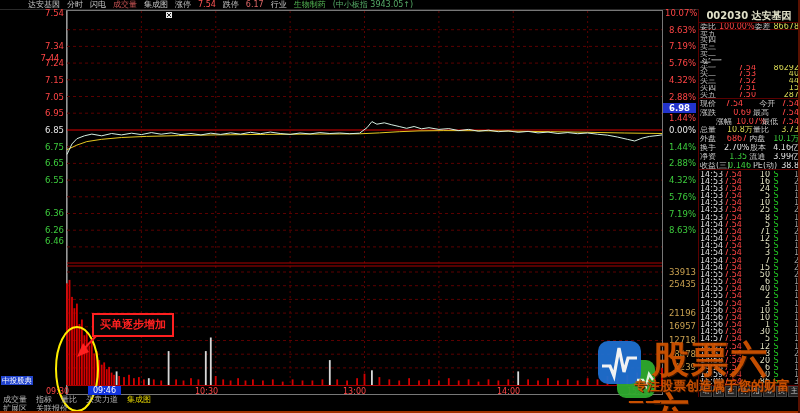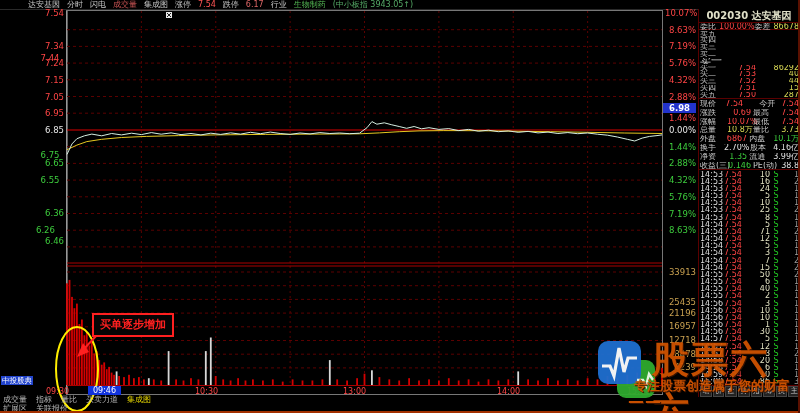--- a/index.html
+++ b/index.html
@@ -271,21 +271,21 @@
           <span style="width: 26px; padding-left: 16px; color: rgb(200, 200, 200);">今开</span>
           <span style="flex: 1 1 0%; text-align: right; color: rgb(255, 69, 69);">7.54</span>
         </div>
         <div class="p-row" style="top: 99.8px; height: 8.8px; font-size: 8px; line-height: 8.8px;">
           <span style="width: 27px; color: rgb(200, 200, 200);">涨跌</span>
           <span style="width: 24px; text-align: right; color: rgb(255, 69, 69);">0.69</span>
           <span style="width: 26px; padding-left: 2px; color: rgb(200, 200, 200);">最高</span>
           <span style="flex: 1 1 0%; text-align: right; color: rgb(255, 69, 69);">7.54</span>
         </div>
         <div class="p-row" style="top: 108.6px; height: 8.8px; font-size: 8px; line-height: 8.8px;">
-          <span style="width: 27px; color: rgb(200, 200, 200);">涨幅</span>
+          <span style="width: 27px; color: rgb(200, 200, 200); padding-left: 16px;">涨幅</span>
           <span style="width: 24px; text-align: right; color: rgb(255, 69, 69);">10.07%</span>
           <span style="width: 26px; padding-left: 2px; color: rgb(200, 200, 200);">最低</span>
           <span style="flex: 1 1 0%; text-align: right; color: rgb(255, 69, 69);">7.54</span>
         </div>
         <div class="p-row" style="top: 117.4px; height: 8.8px; font-size: 8px; line-height: 8.8px;">
           <span style="width: 27px; color: rgb(200, 200, 200);">总量</span>
           <span style="width: 24px; text-align: right; color: rgb(216, 216, 85);">10.8万</span>
           <span style="width: 26px; padding-left: 2px; color: rgb(200, 200, 200);">量比</span>
           <span style="flex: 1 1 0%; text-align: right; color: rgb(216, 216, 85);">3.73</span>
         </div>
@@ -567,43 +567,43 @@
   <div id="bottom-border"></div>
   <div id="right-border"></div>
 <div class="ax" style="left: 36px; top: 9px; width: 28px; text-align: right; color: rgb(255, 69, 69);">7.54</div>
     <div class="ax" style="left: 36px; top: 25.7px; width: 28px; text-align: center; color: rgb(255, 69, 69); margin-top: 28px;">7.44</div>
     <div class="ax" style="left: 36px; top: 42.4px; width: 28px; text-align: right; color: rgb(255, 69, 69);">7.34</div>
     <div class="ax" style="left: 36px; top: 59.1px; width: 28px; text-align: right; color: rgb(255, 69, 69);">7.24</div>
     <div class="ax" style="left: 36px; top: 75.8px; width: 28px; text-align: right; color: rgb(255, 69, 69);">7.15</div>
     <div class="ax" style="left: 36px; top: 92.5px; width: 28px; text-align: right; color: rgb(255, 69, 69);">7.05</div>
     <div class="ax" style="left: 36px; top: 109.2px; width: 28px; text-align: right; color: rgb(255, 69, 69);">6.95</div>
     <div class="ax" style="left: 36px; top: 125.9px; width: 28px; text-align: right; color: rgb(232, 232, 232);">6.85</div>
-    <div class="ax" style="left: 36px; top: 142.6px; width: 28px; text-align: center; color: rgb(61, 204, 61); margin-top: 8px;">6.75</div>
+    <div class="ax" style="left: 36px; top: 142.6px; width: 28px; text-align: right; color: rgb(61, 204, 61);">6.75</div>
     <div class="ax" style="left: 36px; top: 159.3px; width: 28px; text-align: right; color: rgb(61, 204, 61);">6.65</div>
-    <div class="ax" style="left: 36px; top: 176px; width: 28px; text-align: center; color: rgb(61, 204, 61);">6.55</div>
+    <div class="ax" style="left: 36px; top: 176px; width: 28px; text-align: right; color: rgb(61, 204, 61);">6.55</div>
     <div class="ax" style="left: 36px; top: 192.7px; width: 28px; text-align: right; color: rgb(61, 204, 61); margin-top: 44px;">6.46</div>
     <div class="ax" style="left: 36px; top: 209.4px; width: 28px; text-align: right; color: rgb(61, 204, 61);">6.36</div>
-    <div class="ax" style="left: 36px; top: 226.1px; width: 28px; color: rgb(61, 204, 61);">6.26</div>
+    <div class="ax" style="left: 36px; top: 226.1px; width: 28px; text-align: right; color: rgb(61, 204, 61);">6.26</div>
     <div class="ax" style="left: 665px; top: 9px; width: 31px; text-align: right; color: rgb(255, 69, 69);">10.07%</div>
     <div class="ax" style="left: 665px; top: 25.7px; width: 31px; text-align: right; color: rgb(255, 69, 69);">8.63%</div>
     <div class="ax" style="left: 665px; top: 42.4px; width: 31px; text-align: right; color: rgb(255, 69, 69);">7.19%</div>
     <div class="ax" style="left: 665px; top: 59.1px; width: 31px; text-align: right; color: rgb(255, 69, 69);">5.76%</div>
     <div class="ax" style="left: 665px; top: 75.8px; width: 31px; text-align: right; color: rgb(255, 69, 69);">4.32%</div>
     <div class="ax" style="left: 665px; top: 92.5px; width: 31px; text-align: right; color: rgb(255, 69, 69);">2.88%</div>
     <div class="ax" style="left: 665px; top: 114px; width: 31px; text-align: right; color: rgb(255, 69, 69);">1.44%</div>
     <div class="ax" style="left: 665px; top: 126px; width: 31px; text-align: right; color: rgb(232, 232, 232);">0.00%</div>
     <div class="ax" style="left: 665px; top: 142.7px; width: 31px; text-align: right; color: rgb(61, 204, 61);">1.44%</div>
     <div class="ax" style="left: 665px; top: 159.4px; width: 31px; text-align: right; color: rgb(61, 204, 61);">2.88%</div>
     <div class="ax" style="left: 665px; top: 176.1px; width: 31px; text-align: right; color: rgb(61, 204, 61);">4.32%</div>
     <div class="ax" style="left: 665px; top: 192.8px; width: 31px; text-align: right; color: rgb(61, 204, 61);">5.76%</div>
     <div class="ax" style="left: 665px; top: 209.5px; width: 31px; text-align: right; color: rgb(61, 204, 61);">7.19%</div>
     <div class="ax" style="left: 665px; top: 226.2px; width: 31px; text-align: right; color: rgb(61, 204, 61);">8.63%</div>
     <div class="ax" style="left: 664px; top: 267.5px; width: 32px; text-align: right; color: rgb(200, 160, 80);">33913</div>
     <div class="ax" style="left: 664px; top: 281.2px; width: 32px; text-align: right; color: rgb(200, 160, 80); margin-left: 30px;">29674</div>
-    <div class="ax" style="left: 664px; top: 298px; width: 32px; text-align: right; color: rgb(200, 160, 80);">25435</div>
+    <div class="ax" style="left: 664px; top: 280px; width: 32px; text-align: right; color: rgb(200, 160, 80);">25435</div>
     <div class="ax" style="left: 664px; top: 308.6px; width: 32px; text-align: right; color: rgb(200, 160, 80);">21196</div>
     <div class="ax" style="left: 664px; top: 322.3px; width: 32px; text-align: right; color: rgb(200, 160, 80);">16957</div>
     <div class="ax" style="left: 664px; top: 336px; width: 32px; text-align: right; color: rgb(200, 160, 80);">12718</div>
     <div class="ax" style="left: 664px; top: 349.7px; width: 32px; text-align: right; color: rgb(200, 160, 80);">8478</div>
     <div class="ax" style="left: 664px; top: 363.4px; width: 32px; text-align: right; color: rgb(200, 160, 80);">4239</div>
     <div class="ax" style="left: 46px; top: 386.5px; width: 30px; color: rgb(255, 69, 69); font-size: 8px;">09:30</div>
     <div class="ax" style="left: 195px; top: 386.5px; width: 30px; color: rgb(255, 69, 69); font-size: 8px;">10:30</div>
     <div class="ax" style="left: 343px; top: 386.5px; width: 30px; color: rgb(255, 69, 69); font-size: 8px;">13:00</div>
     <div class="ax" style="left: 497px; top: 386.5px; width: 30px; color: rgb(255, 69, 69); font-size: 8px;">14:00</div>
     <div class="ax" style="left: 627px; top: 386.5px; width: 30px; color: rgb(255, 69, 69); font-size: 8px;">15:00</div>

